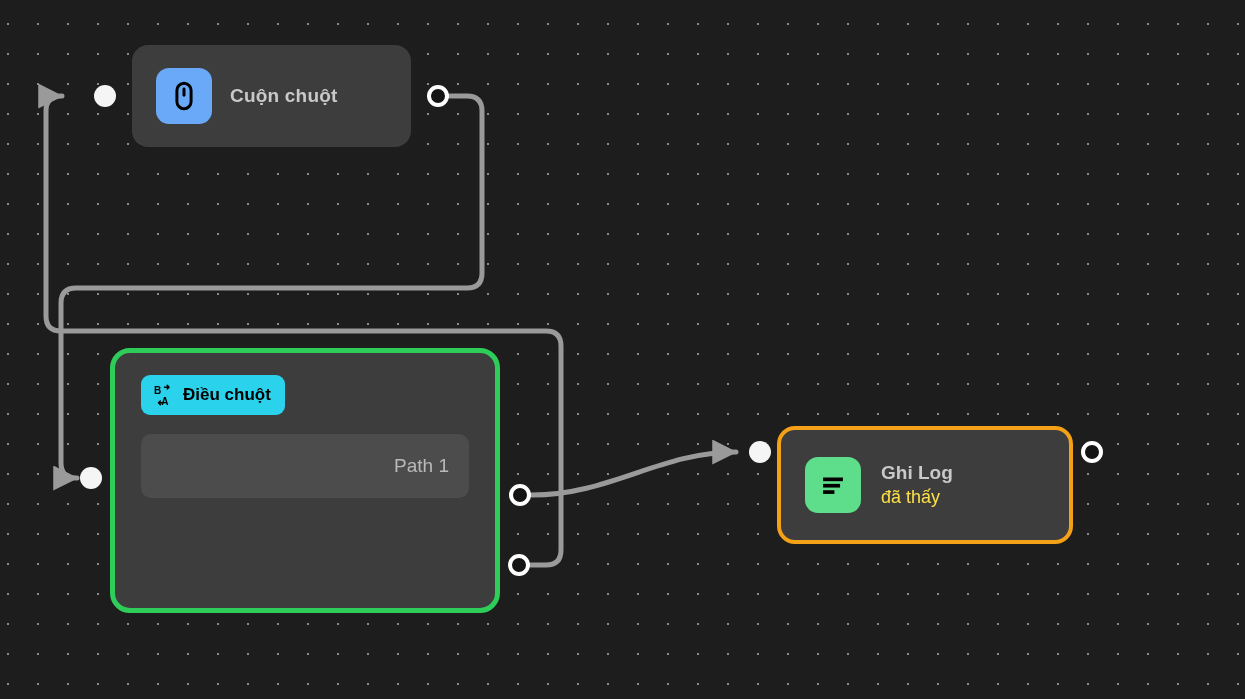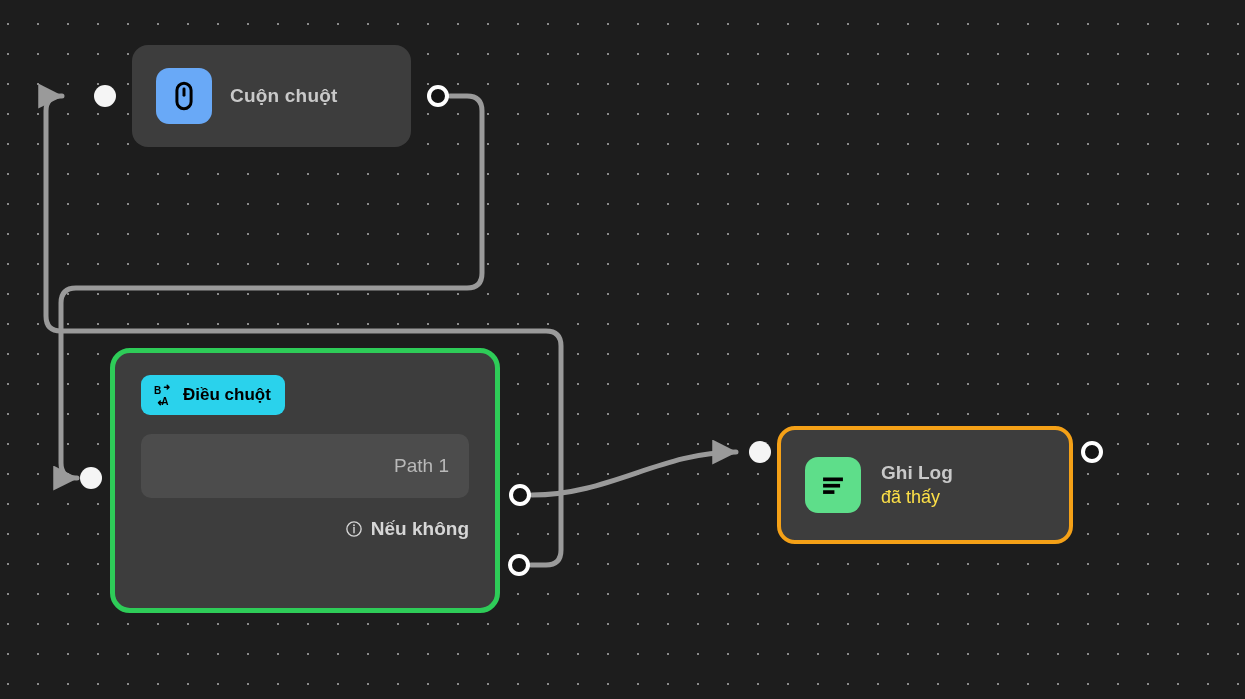--- a/index.html
+++ b/index.html
@@ -163,30 +163,20 @@
           <path d="M11 20.5 h-5 l2 2 M6 20.5 l2 -2" fill="none" stroke="#000" stroke-width="1.6" stroke-linecap="round" stroke-linejoin="round"></path>
         </svg>
       </span>
       <span>Điều chuột</span>
     </div>
 
     <div class="path-box">
       <span class="path-label">Path 1</span>
     </div>
 
-    <div class="else-row">
-      <span>
-        <svg class="svg-icon" width="18" height="18" viewBox="0 0 24 24">
-          <circle cx="12" cy="12" r="9.5" fill="none" stroke="#d6d6d6" stroke-width="1.8"></circle>
-          <line x1="12" y1="10" x2="12" y2="17" stroke="#d6d6d6" stroke-width="1.9" stroke-linecap="round"></line>
-          <circle cx="12" cy="7" r="1.2" fill="#d6d6d6"></circle>
-        </svg>
-      </span>
-      <span>Nếu không</span>
-    </div>
   </div>
   <div class="port in" style="left:80px; top:467px;"></div>
   <div class="port out" style="left:509px; top:484px;"></div>
   <div class="port out" style="left:508px; top:554px;"></div>
 
   <div class="node sel-orange" id="node-log">
     <span class="icon-tile green">
       <svg class="svg-icon" width="34" height="34" viewBox="0 0 24 24">
         <line x1="5" y1="8" x2="19" y2="8" stroke="#000" stroke-width="2.6"></line>
         <line x1="5" y1="12.5" x2="17" y2="12.5" stroke="#000" stroke-width="2.6"></line>

